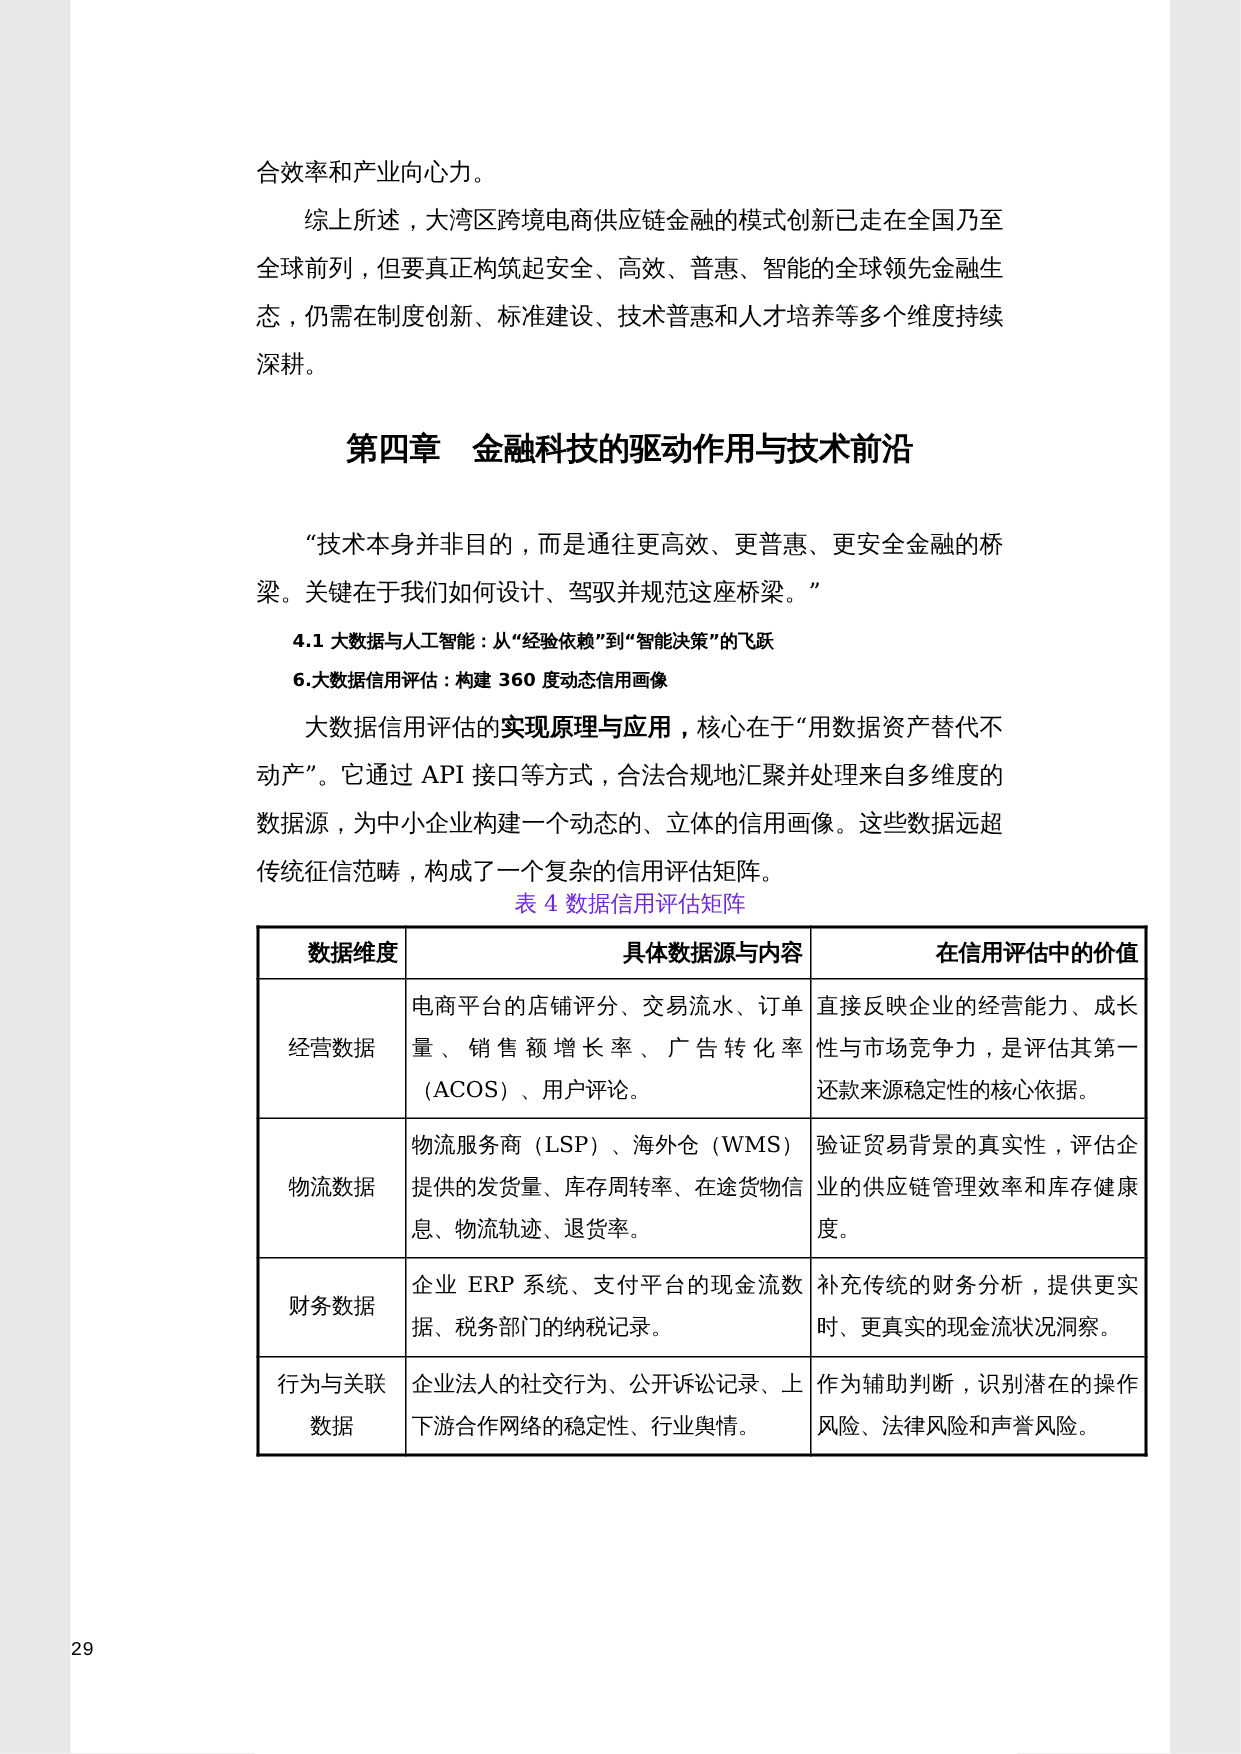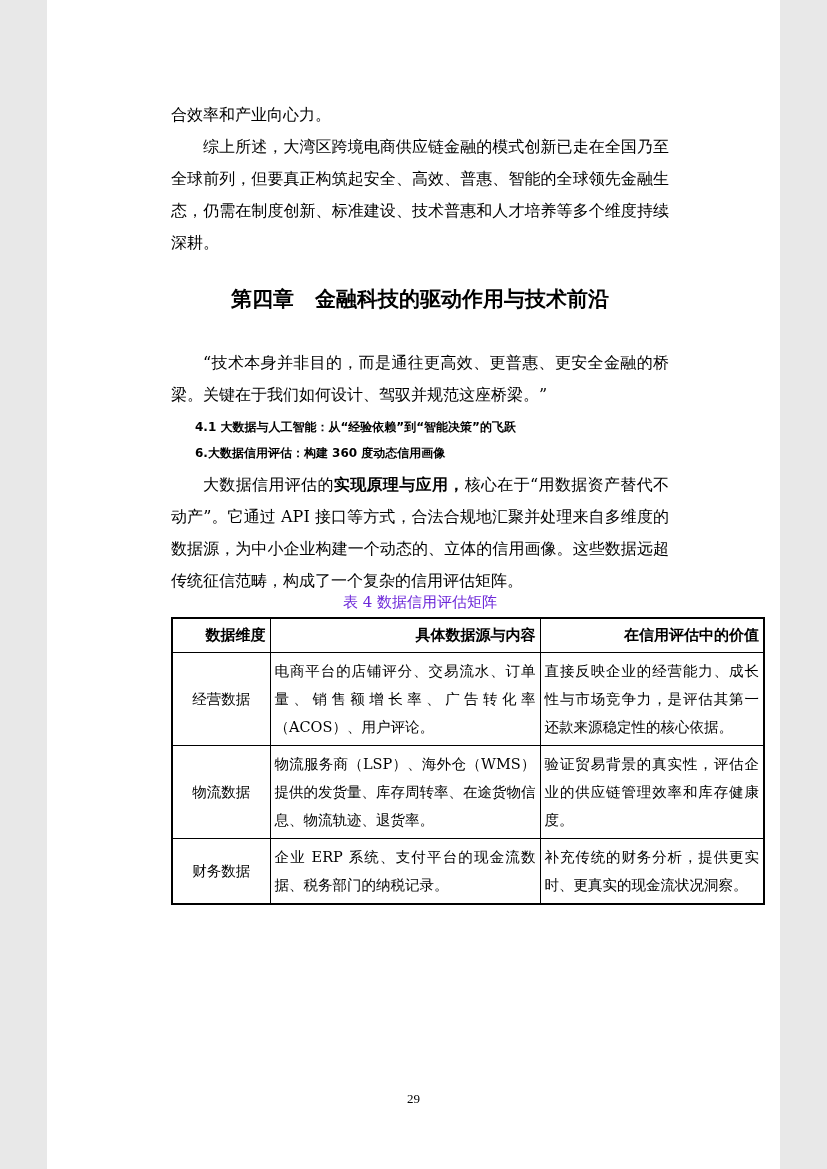--- a/index.html
+++ b/index.html
@@ -83,22 +83,21 @@
   .col-val  { width: 224px; }
   .row-1 td { height: 87px; }
   .row-2 td { height: 85px; }
   .row-3 td { height: 66px; }
   .row-4 td { height: 62px; }
   .page-number {
     position: absolute;
     bottom: 62px;
     left: 0;
     width: 100%;
-    text-align: center;
-    font-family: Liberation Serif, serif;
+    font-family: Liberation Mono, monospace;
     font-size: 13px;
     color: #000;
   }
 </style>
 </head>
 <body>
 
 <div class="page">
 
   <p class="body-text no-indent">合效率和产业向心力。</p>
@@ -140,18 +139,23 @@
       <tr class="row-2">
         <td class="dim">物流数据</td>
         <td>物流服务商（LSP）、海外仓（WMS）提供的发货量、库存周转率、在途货物信息、物流轨迹、退货率。</td>
         <td>验证贸易背景的真实性，评估企业的供应链管理效率和库存健康度。</td>
       </tr>
       <tr class="row-3">
         <td class="dim">财务数据</td>
         <td>企业 ERP 系统、支付平台的现金流数据、税务部门的纳税记录。</td>
         <td>补充传统的财务分析，提供更实时、更真实的现金流状况洞察。</td>
       </tr>
+      <tr class="row-4">
+        <td class="dim">行为与关联数据</td>
+        <td>企业法人的社交行为、公开诉讼记录、上下游合作网络的稳定性、行业舆情。</td>
+        <td>作为辅助判断，识别潜在的操作风险、法律风险和声誉风险。</td>
+      </tr>
     </tbody>
   </table>
 
   <div class="page-number">29</div>
 
 </div>
 
 </body></html>

